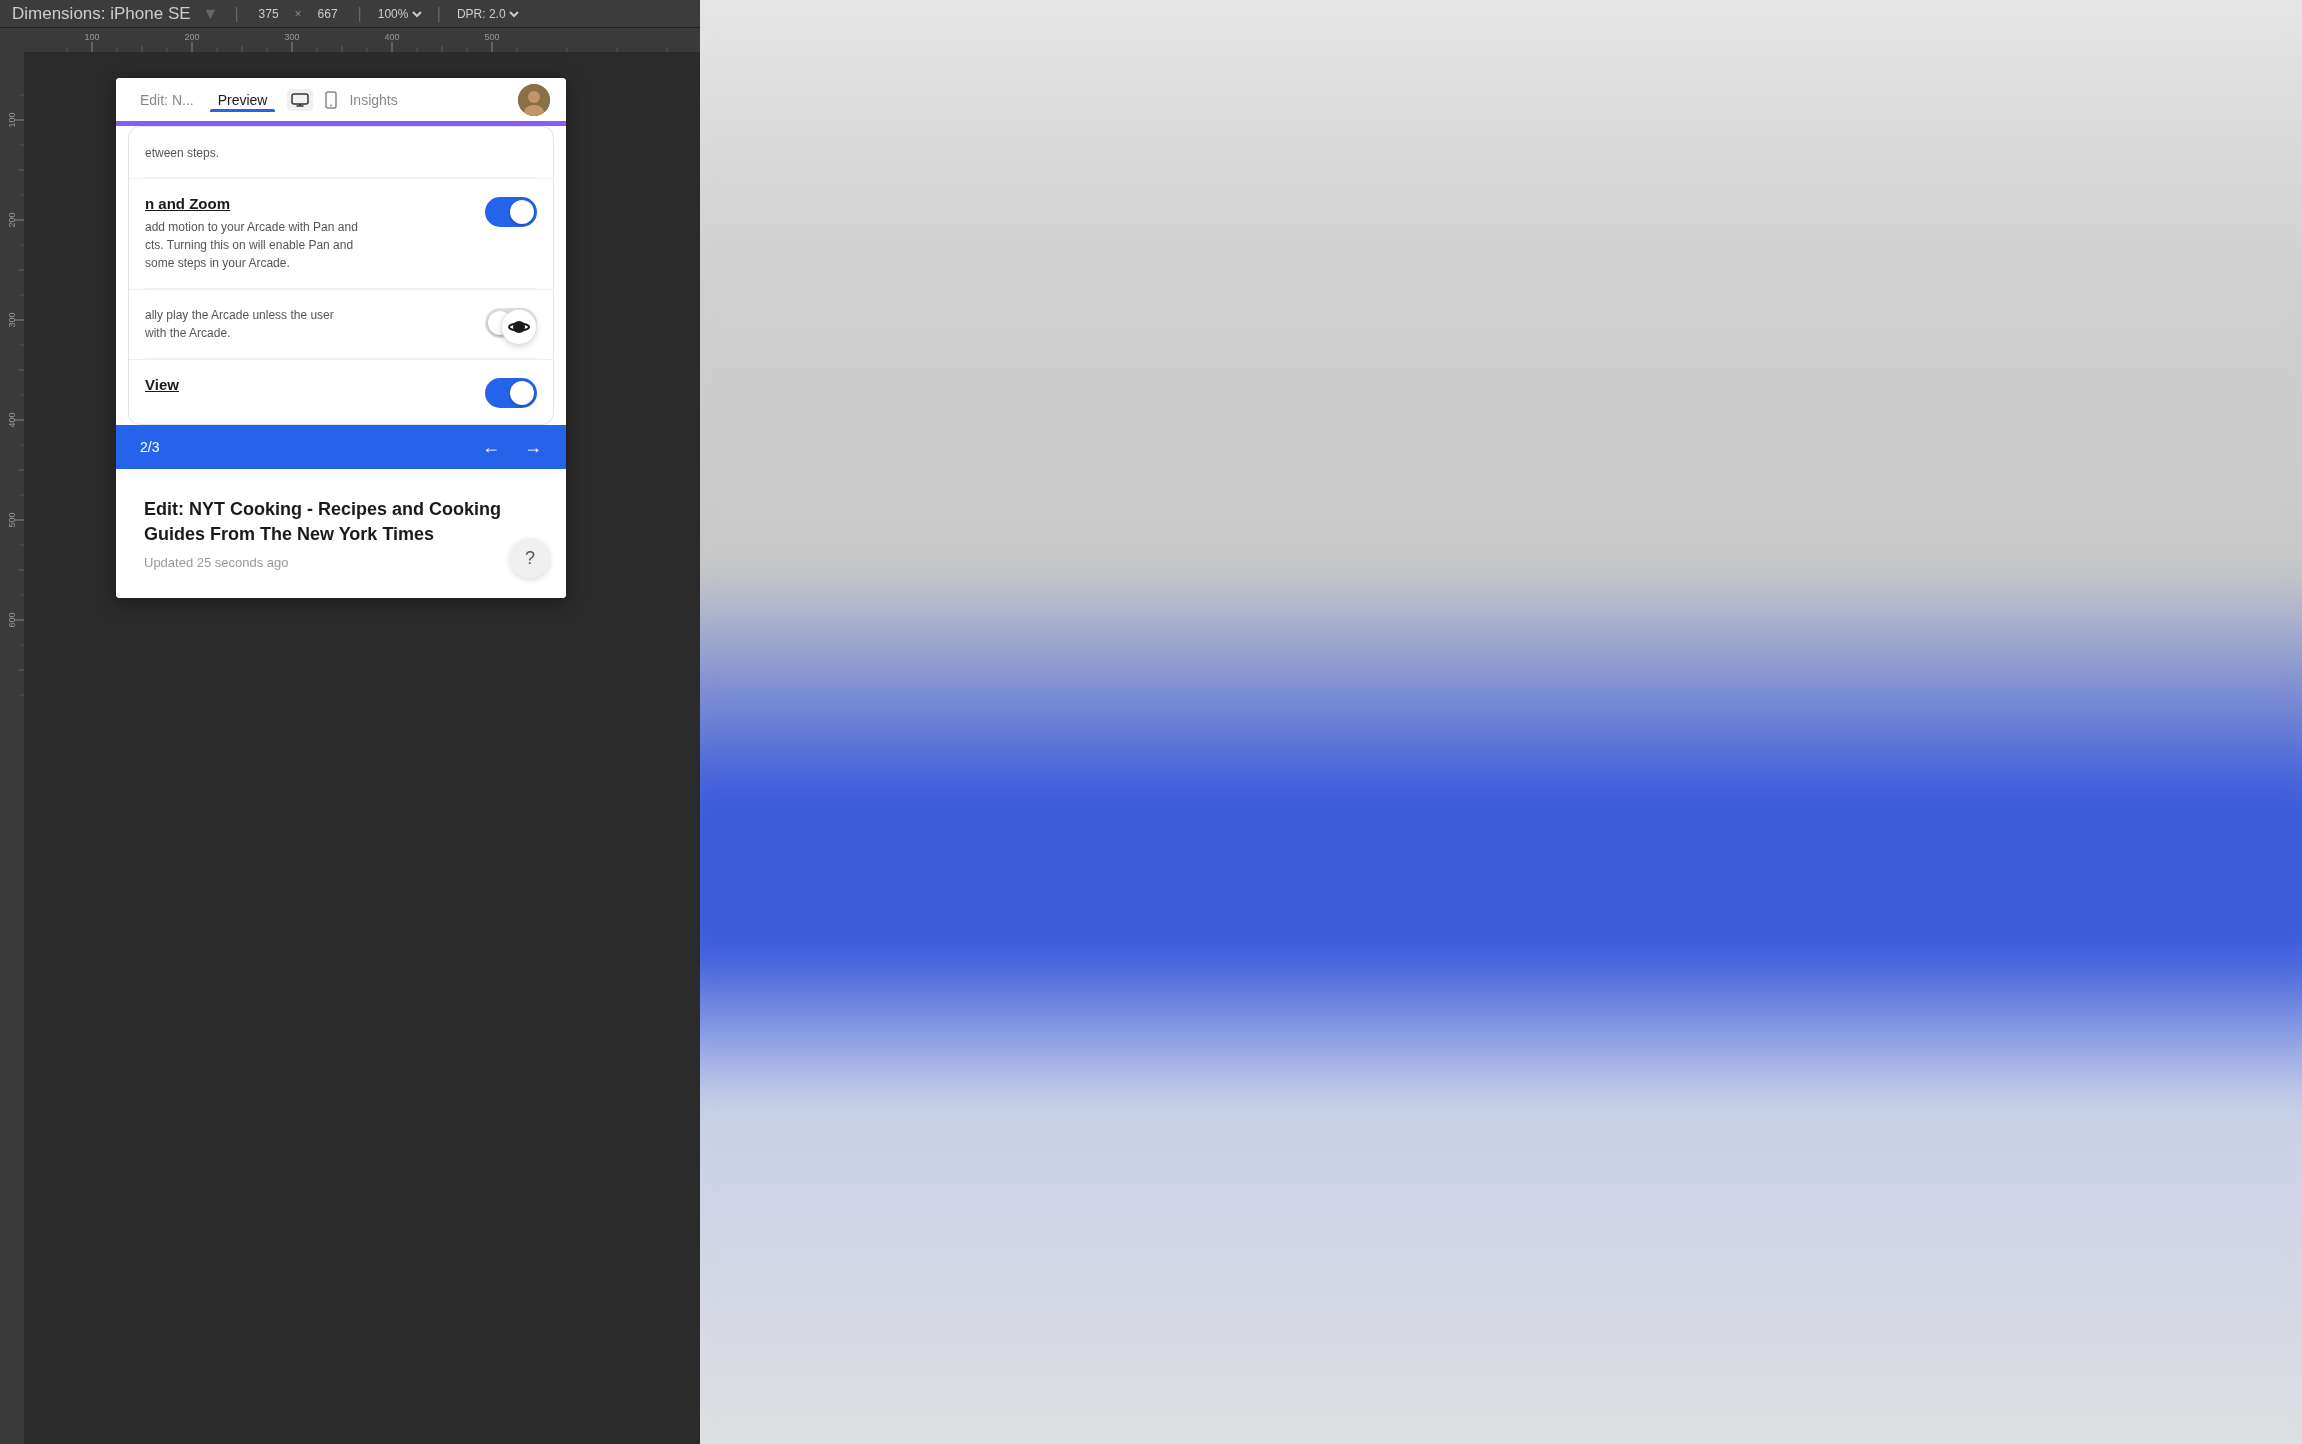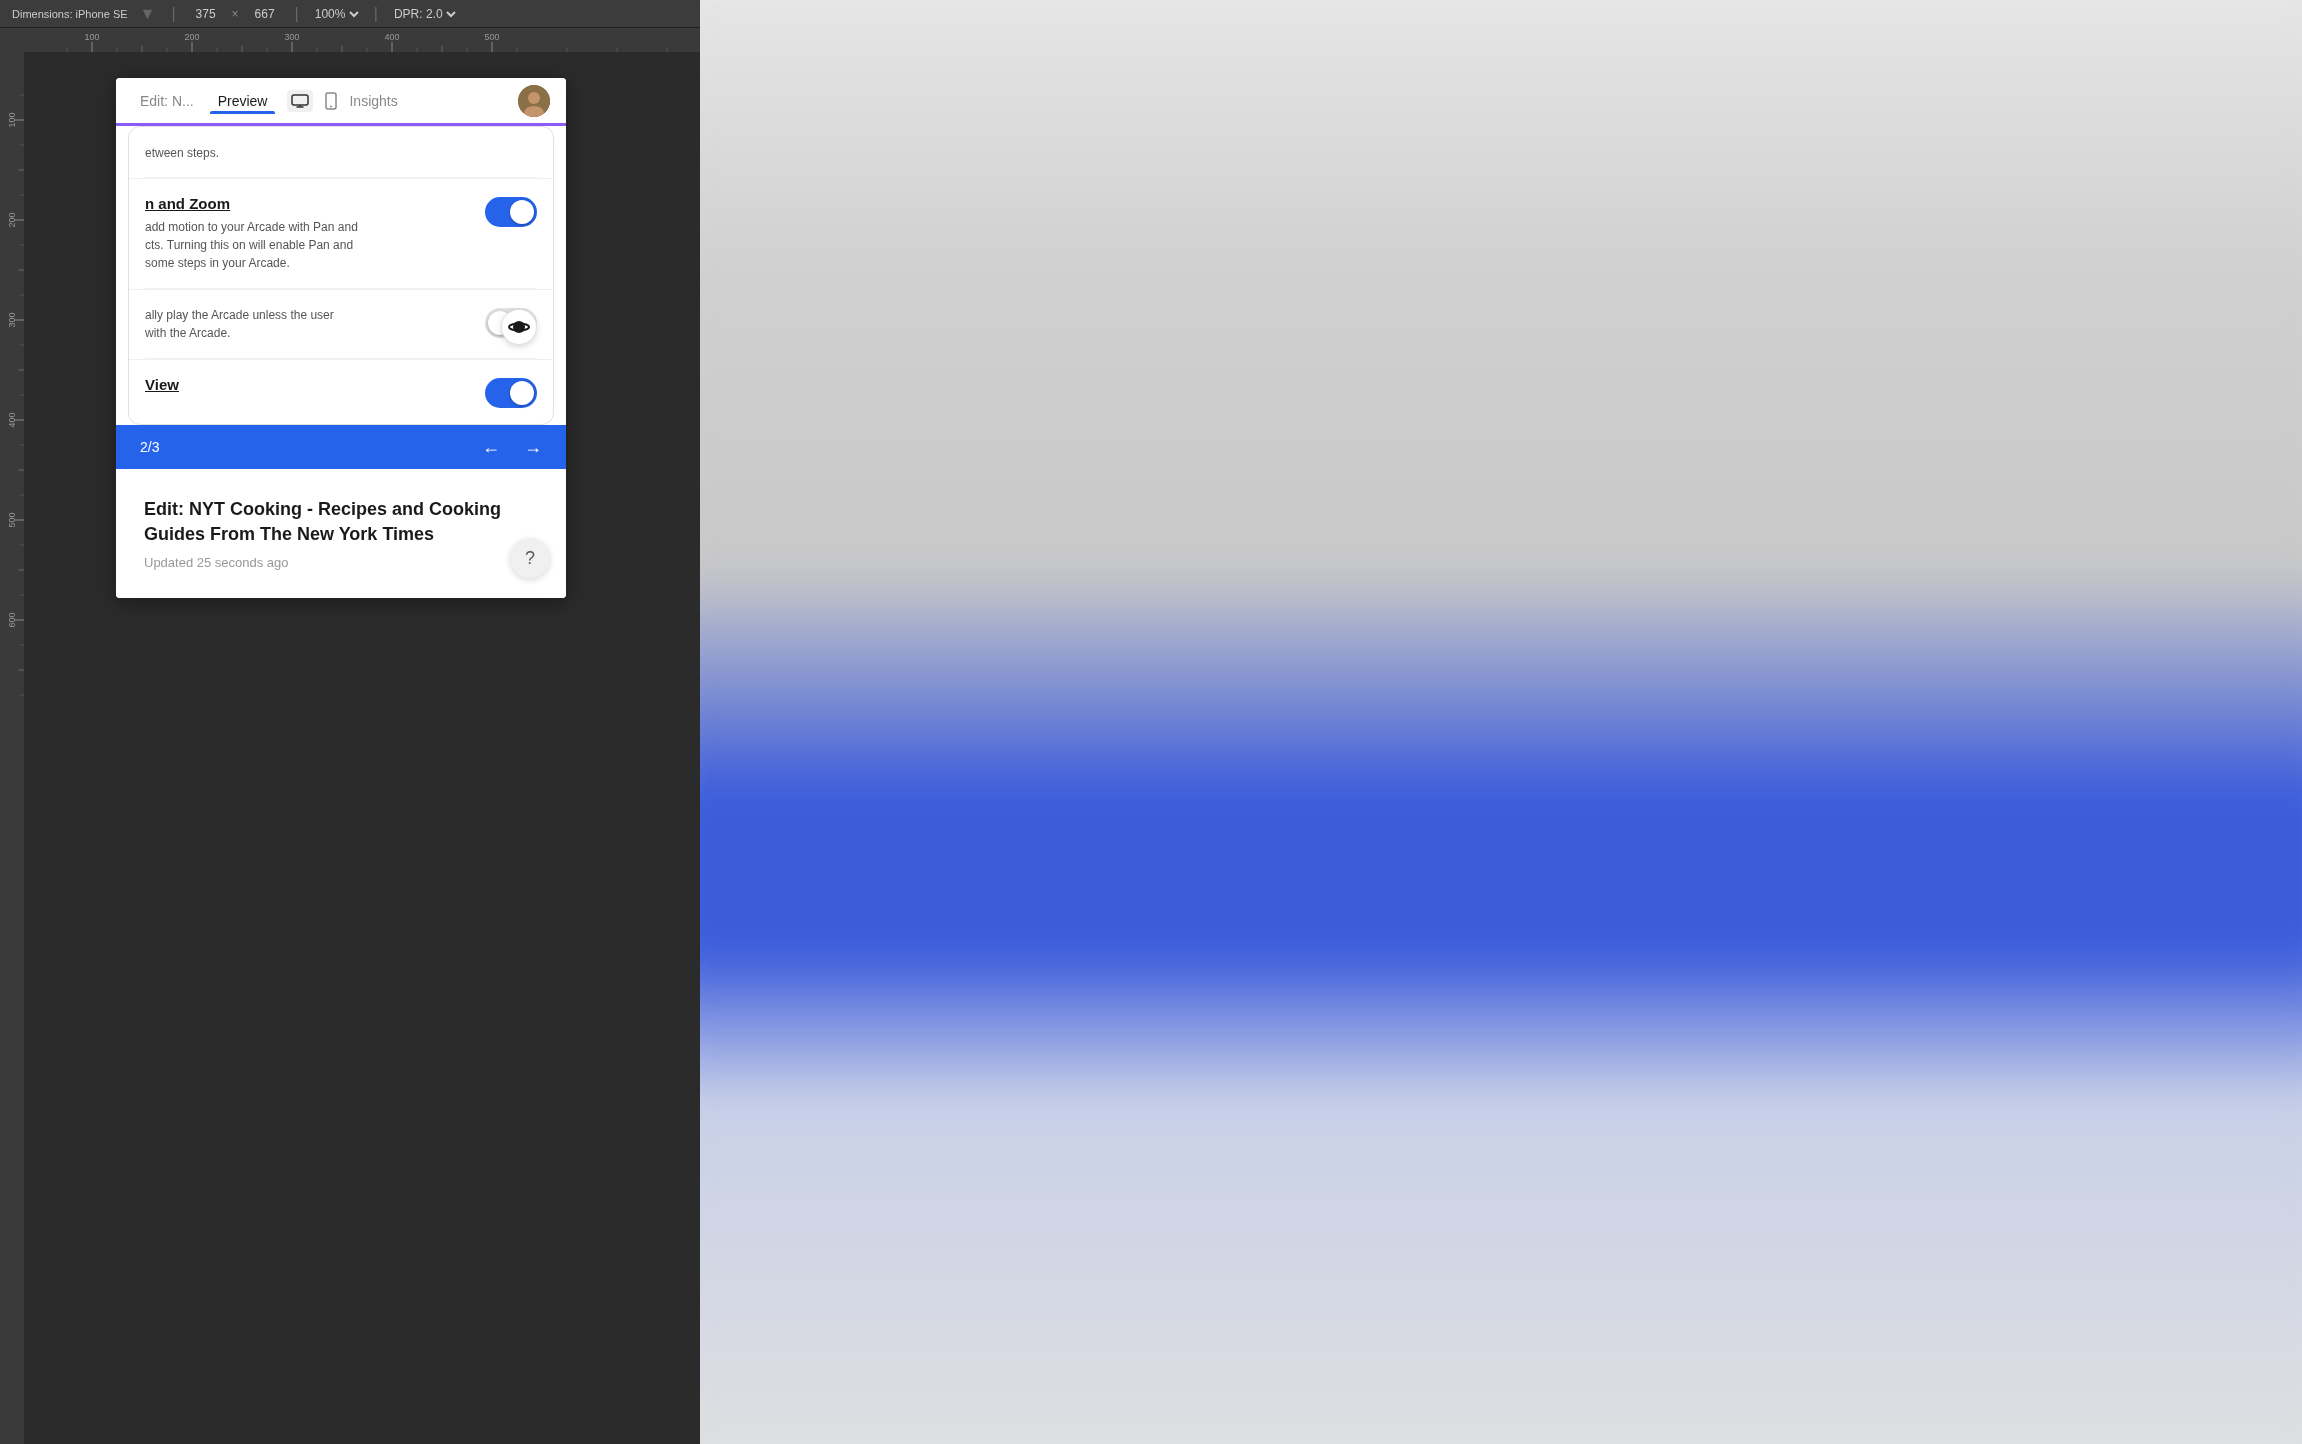--- a/index.html
+++ b/index.html
@@ -21,21 +21,21 @@
       padding: 0 12px;
       gap: 8px;
       border-bottom: 1px solid #222;
     }
 
     .device-selector {
       display: flex;
       align-items: center;
       gap: 4px;
       color: #ccc;
-      font-size: 11px;
+      font-size: 17px;
     }
 
     .separator { color: #666; margin: 0 4px; }
 
     .dimension-input {
       background: transparent;
       border: none;
       color: #ccc;
       font-size: 12px;
       width: 36px;
@@ -85,21 +85,21 @@
       box-shadow: 0 4px 20px rgba(0,0,0,0.4);
       overflow: hidden;
     }
 
     
     .preview-tabbar {
       display: flex;
       align-items: center;
       padding: 9px 16px;
       height: 48px;
-      border-bottom: 3px solid #8b5cf6;
+      border-bottom: 5px solid #8b5cf6;
       background: #fff;
       gap: 0;
     }
 
     .preview-tab {
       padding: 0 8px;
       height: 100%;
       display: flex;
       align-items: center;
       font-size: 14px;

